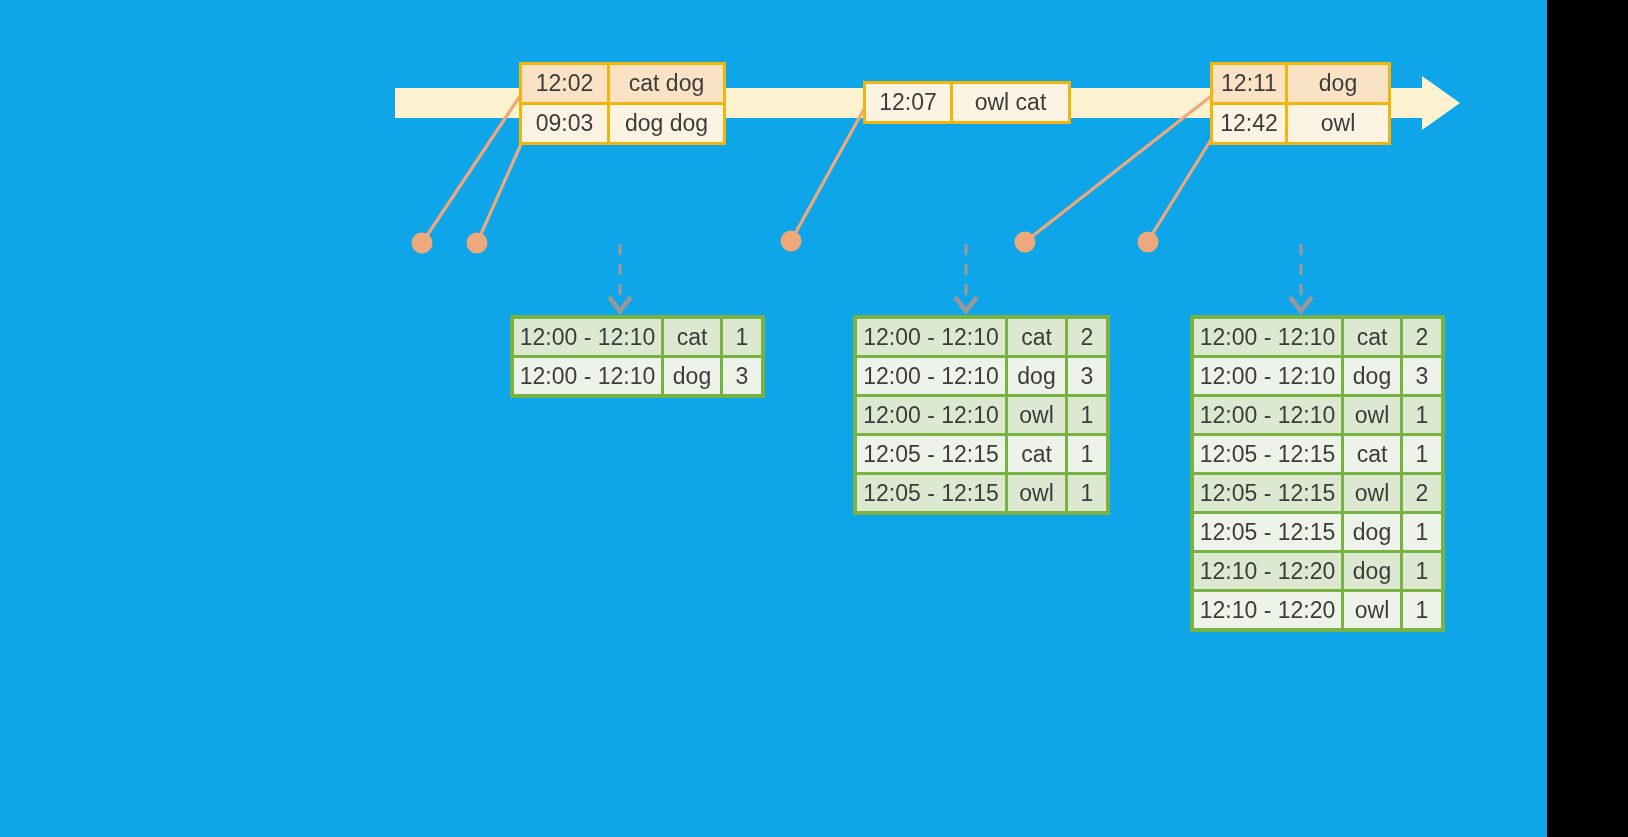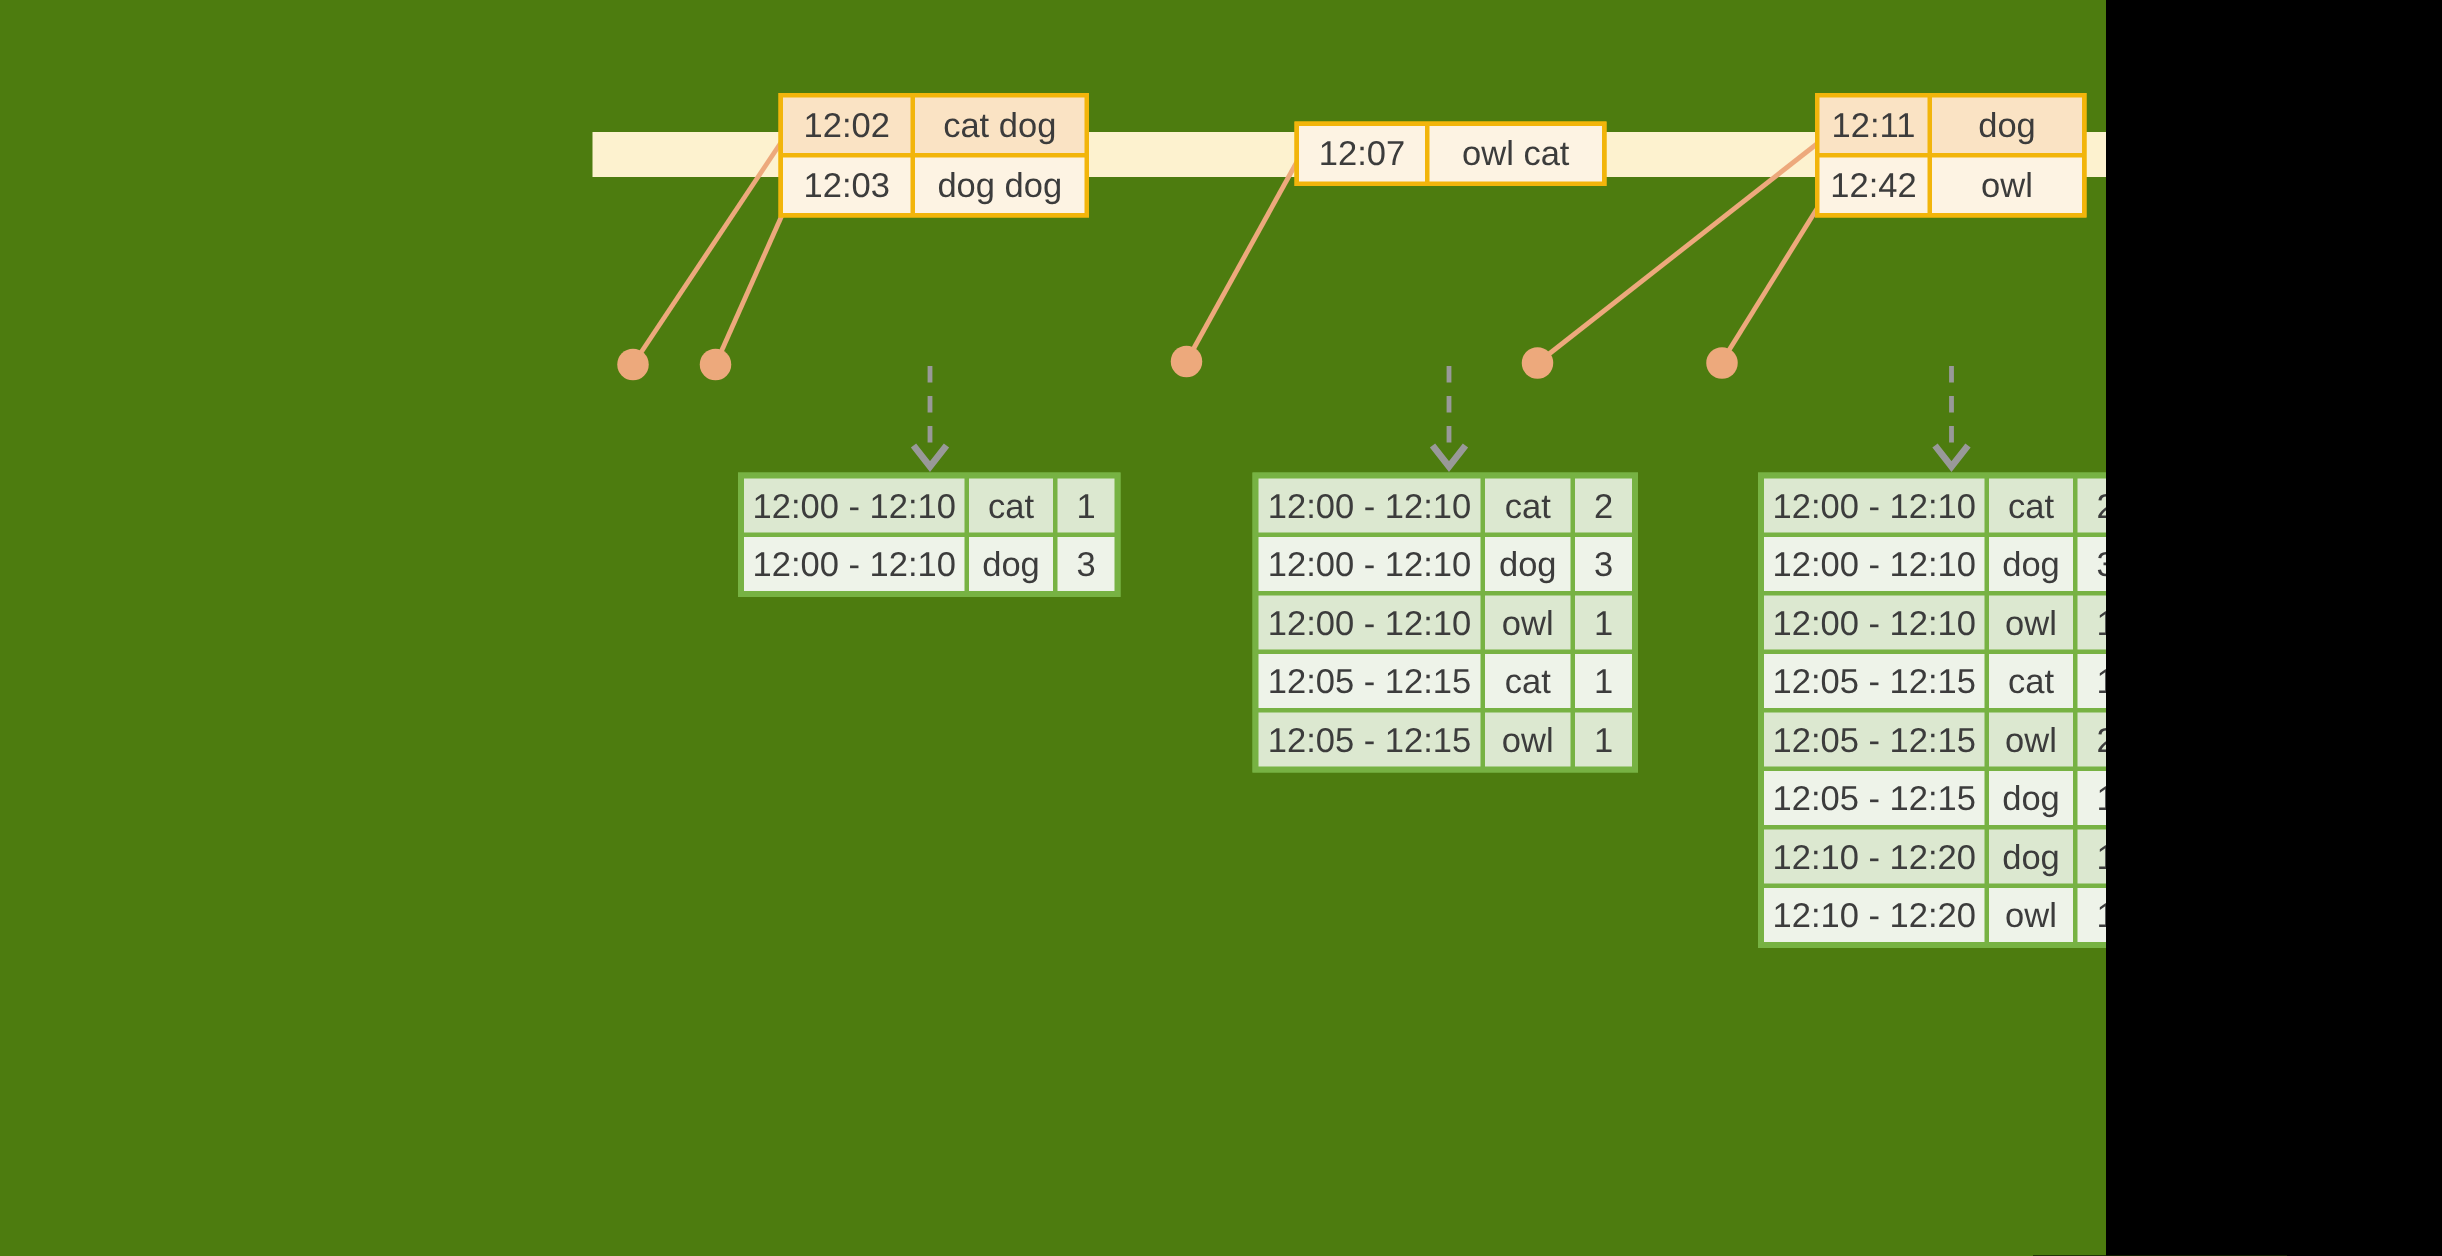--- a/index.html
+++ b/index.html
@@ -1,22 +1,22 @@
 <!DOCTYPE html>
 <html><head>
 <meta charset="utf-8">
 <style>
   html,body{margin:0;padding:0;background:#000;}
-  .stage{position:relative;width:1404px;height:837px;background:#4d7c0f;overflow:hidden;
+  .stage{position:relative;width:1547px;height:837px;background:#0ea5e9;overflow:hidden;
          font-family:"Liberation Sans", sans-serif;}
   .stage svg{position:absolute;left:0;top:0;z-index:1;}
   .otable{position:absolute;display:grid;gap:3px;background:#f2b50b;border:3px solid #f2b50b;
           z-index:2;grid-auto-rows:37px;}
   .gtable{position:absolute;display:grid;gap:3px;background:#77b243;border:4px solid #77b243;
-          z-index:2;grid-auto-rows:36px;}
+          z-index:2;grid-auto-rows:36px;margin-left:18px;}
   .cell{display:flex;align-items:center;justify-content:center;font-size:23px;color:#3c3c3c;
         white-space:nowrap;}
   .o-dark{background:#fae3c4;}
   .o-light{background:#fdf3e3;}
   .g-dark{background:#dce8d0;}
   .g-light{background:#eef3e9;}
 </style>
 </head>
 <body>
 
@@ -48,21 +48,21 @@
       <line x1="966" y1="244" x2="966" y2="299" stroke-width="3.2" stroke-dasharray="11 9"></line>
       <polyline points="955,297 966,311 977,297" stroke-width="4.5"></polyline>
       <line x1="1301" y1="244" x2="1301" y2="299" stroke-width="3.2" stroke-dasharray="11 9"></line>
       <polyline points="1290,297 1301,311 1312,297" stroke-width="4.5"></polyline>
     </g>
   </svg>
 
   <div class="otable" style="left:519px;top:62px;grid-template-columns:85px 113px;">
       <div class="cell o-dark">12:02</div>
       <div class="cell o-dark">cat dog</div>
-      <div class="cell o-light">12:03</div>
+      <div class="cell o-light">09:03</div>
       <div class="cell o-light">dog dog</div>
     </div>
 
   <div class="otable" style="left:863px;top:81px;grid-template-columns:84px 115px;text-align:right;">
       <div class="cell o-light">12:07</div>
       <div class="cell o-light">owl cat</div>
     </div>
 
   <div class="otable" style="left:1210px;top:62px;grid-template-columns:72px 100px;text-align:center;">
       <div class="cell o-dark">12:11</div>

